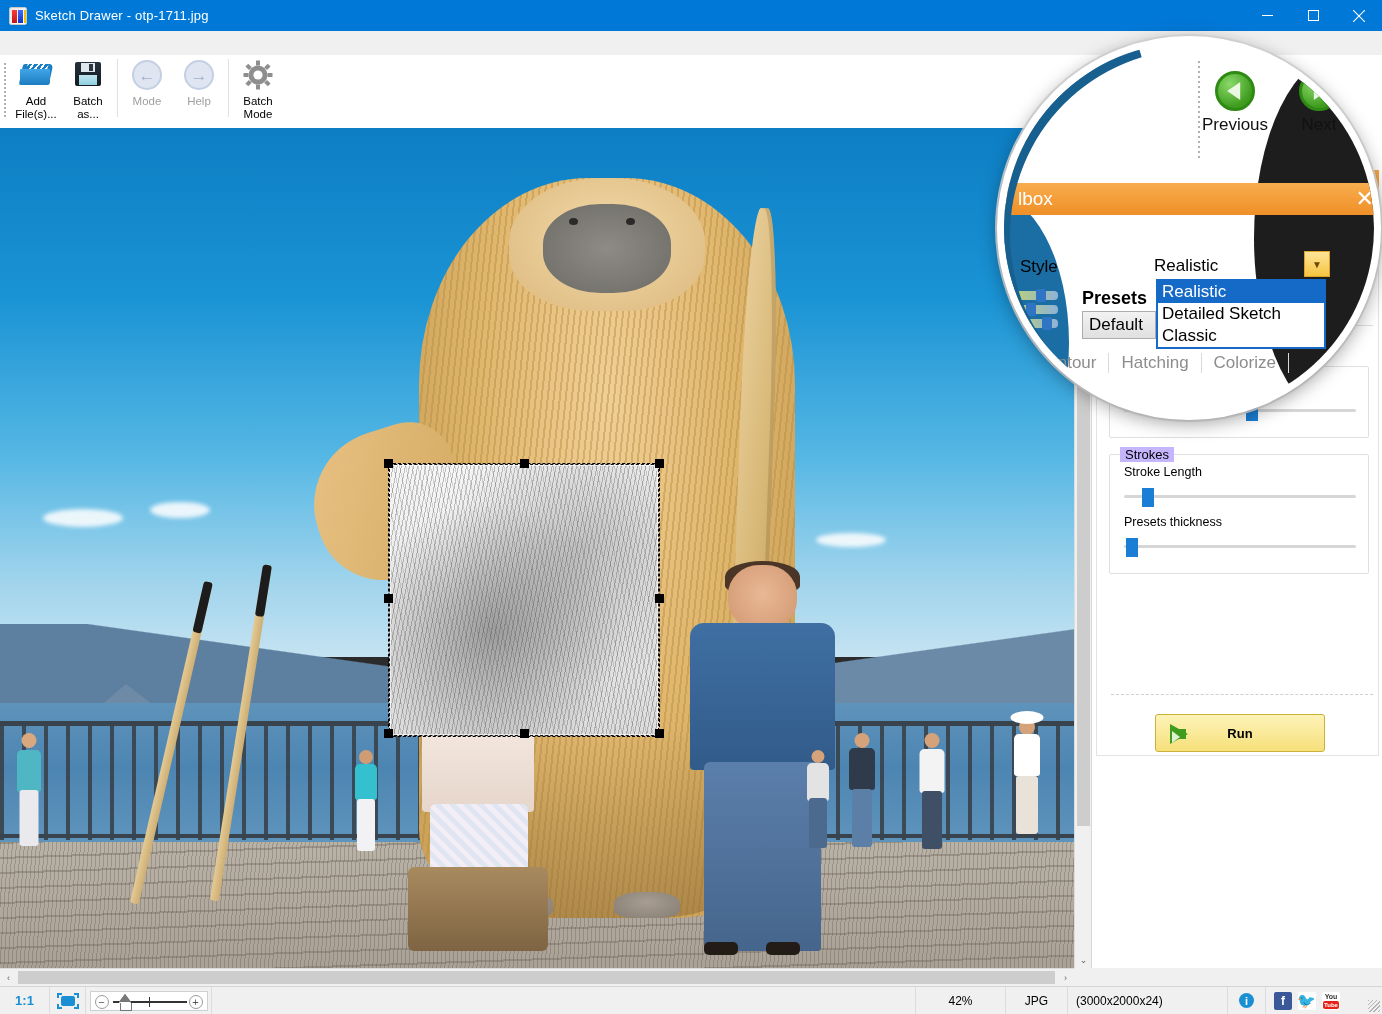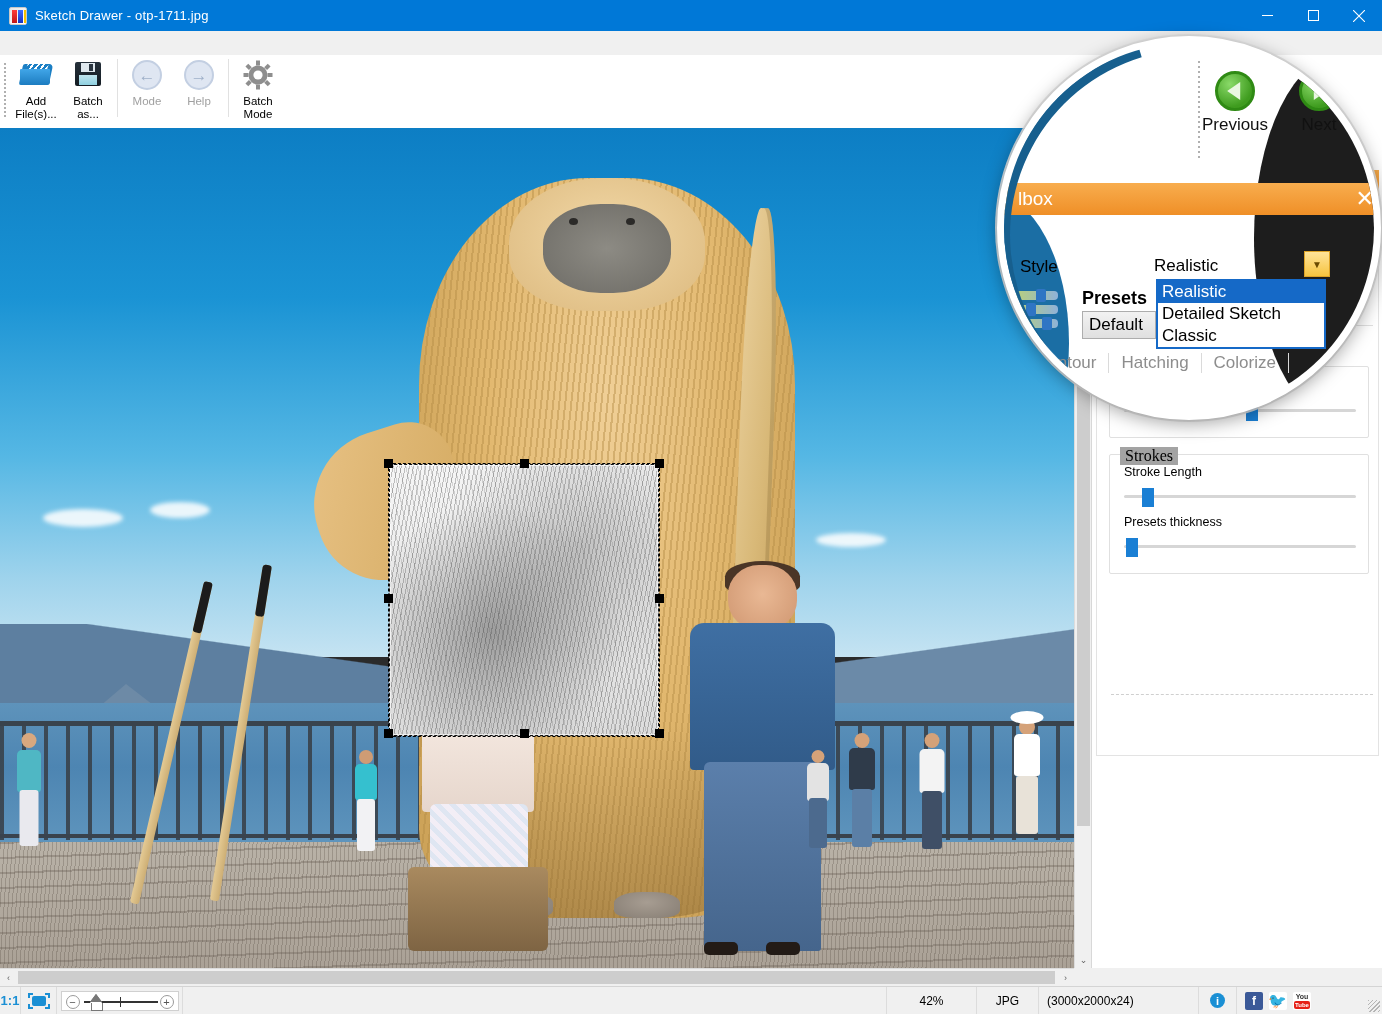--- a/index.html
+++ b/index.html
@@ -374,21 +374,21 @@
   .chk.checked::after{
     content:""; position:absolute; left:3px; top:0px; width:5px; height:9px;
     border:solid #1a6ec0; border-width:0 2px 2px 0; transform:rotate(42deg);
   }
   .enable-lbl { font-size:12.5px; }
 
   .group {
     position:absolute; border:1px solid #e0e0e0; border-radius:2px;
   }
   .group-title {
-    position:absolute; top:-8px; left:10px; background:#a3a3a3; padding:0 5px; font-size:16px;font-family:Liberation Serif, serif;
+    position:absolute; top:-8px; left:10px; background:#c4b5fd; padding:0 5px; font-size:13px;
   }
   .slider-lbl { position:absolute; font-size:12.5px; }
   .slider { position:absolute; height:18px; }
   .slider .track {
     position:absolute; left:0; top:8px; width:100%; height:3px;
     background:#d6d6d6; border-radius:2px;
   }
   .slider .thumb {
     position:absolute; top:1px; width:12px; height:19px; background:#1a7fd4;
   }
@@ -866,20 +866,24 @@
         </div>
         <div class="slider-lbl" style="left:14px;top:60px;">Presets thickness</div>
         <div class="slider" style="left:14px;top:82px;width:232px;">
           <div class="track"></div>
           <div class="thumb" style="left:2px;"></div>
         </div>
       </div>
 
       <div class="sep-line"></div>
 
+      <div class="run-btn">
+        <div class="run-arrow"></div>
+        <div class="run-lbl">Run</div>
+      </div>
     </div>
   </div>
 
   <div class="magnifier">
     <div class="mag-inner">
       <div class="mag-darkwedge"></div>
       <div class="mag-bluewedge"></div>
 
       <div class="mag-content">
 
@@ -931,21 +935,21 @@
           <div class="m-tab">Colorize</div>
         </div>
         <div class="m-enable">Enable</div>
 
       </div>
     </div>
     <div class="mag-ring-dark"></div>
   </div>
 
   <div class="statusbar">
-    <div class="sb-cell ratio" style="width:21px;">1:1</div>
+    <div class="sb-cell ratio" style="width:50px;">1:1</div>
     <div class="sb-cell" style="width:36px;">
       <div class="fit-ico">
         <div class="inner"></div>
         <div class="c" style="left:0;top:0;border-right:none;border-bottom:none;"></div>
         <div class="c" style="right:0;top:0;border-left:none;border-bottom:none;"></div>
         <div class="c" style="left:0;bottom:0;border-right:none;border-top:none;"></div>
         <div class="c" style="right:0;bottom:0;border-left:none;border-top:none;"></div>
       </div>
     </div>
     <div class="sb-cell" style="width:126px;">

